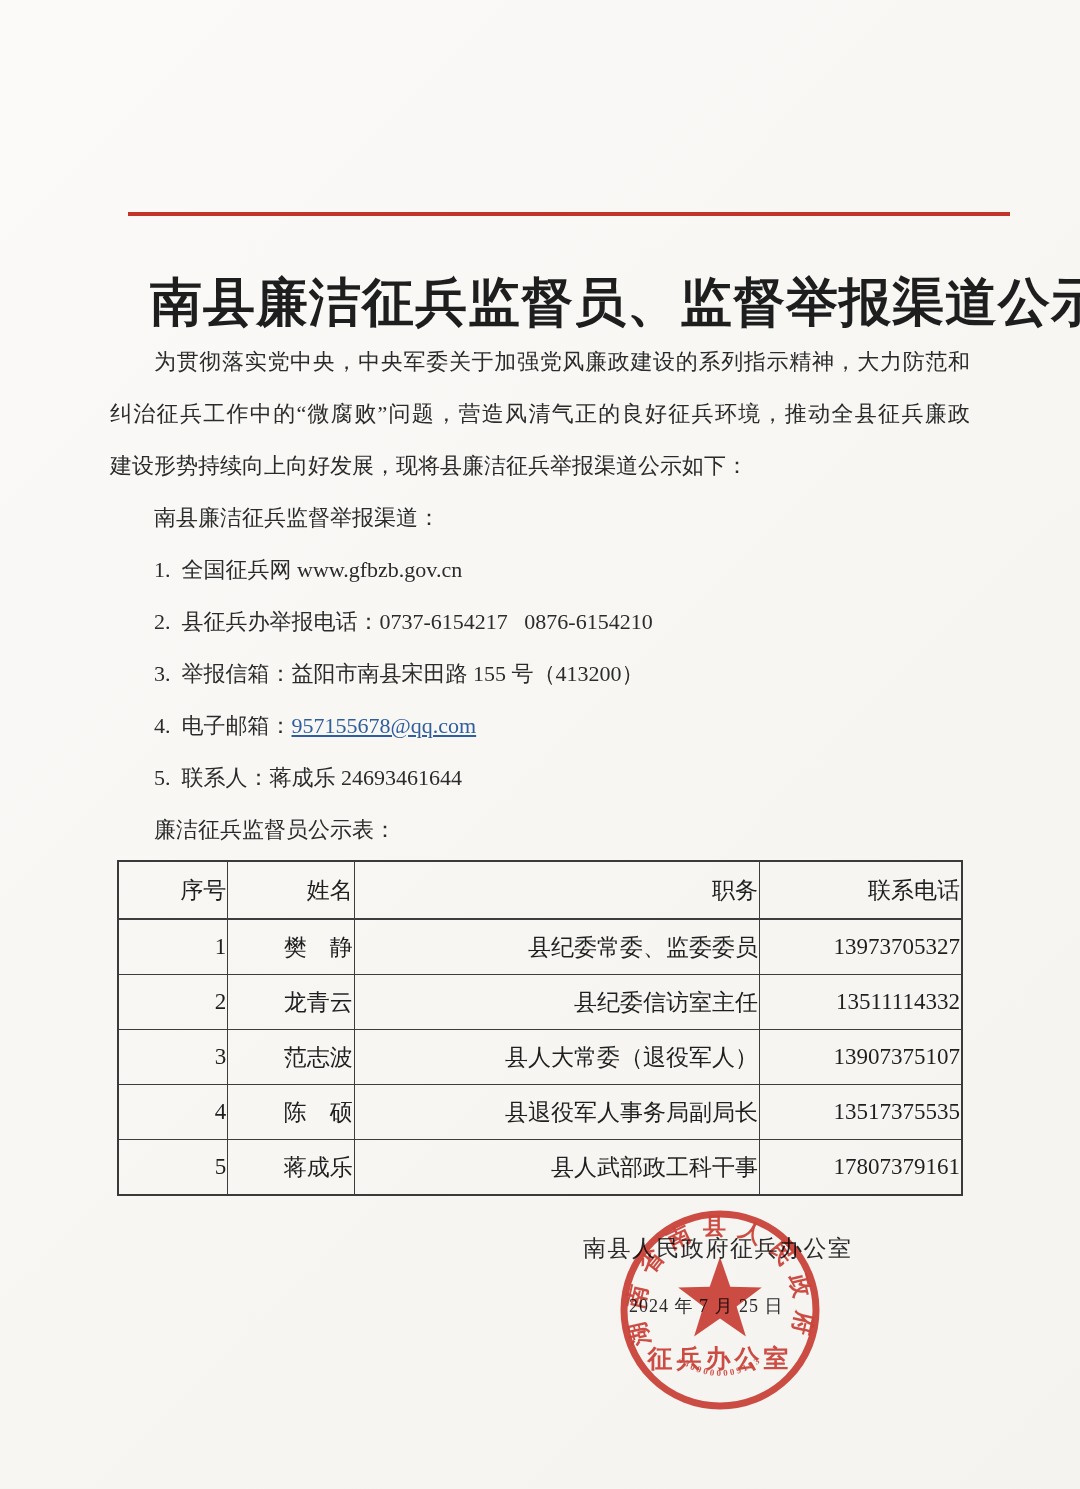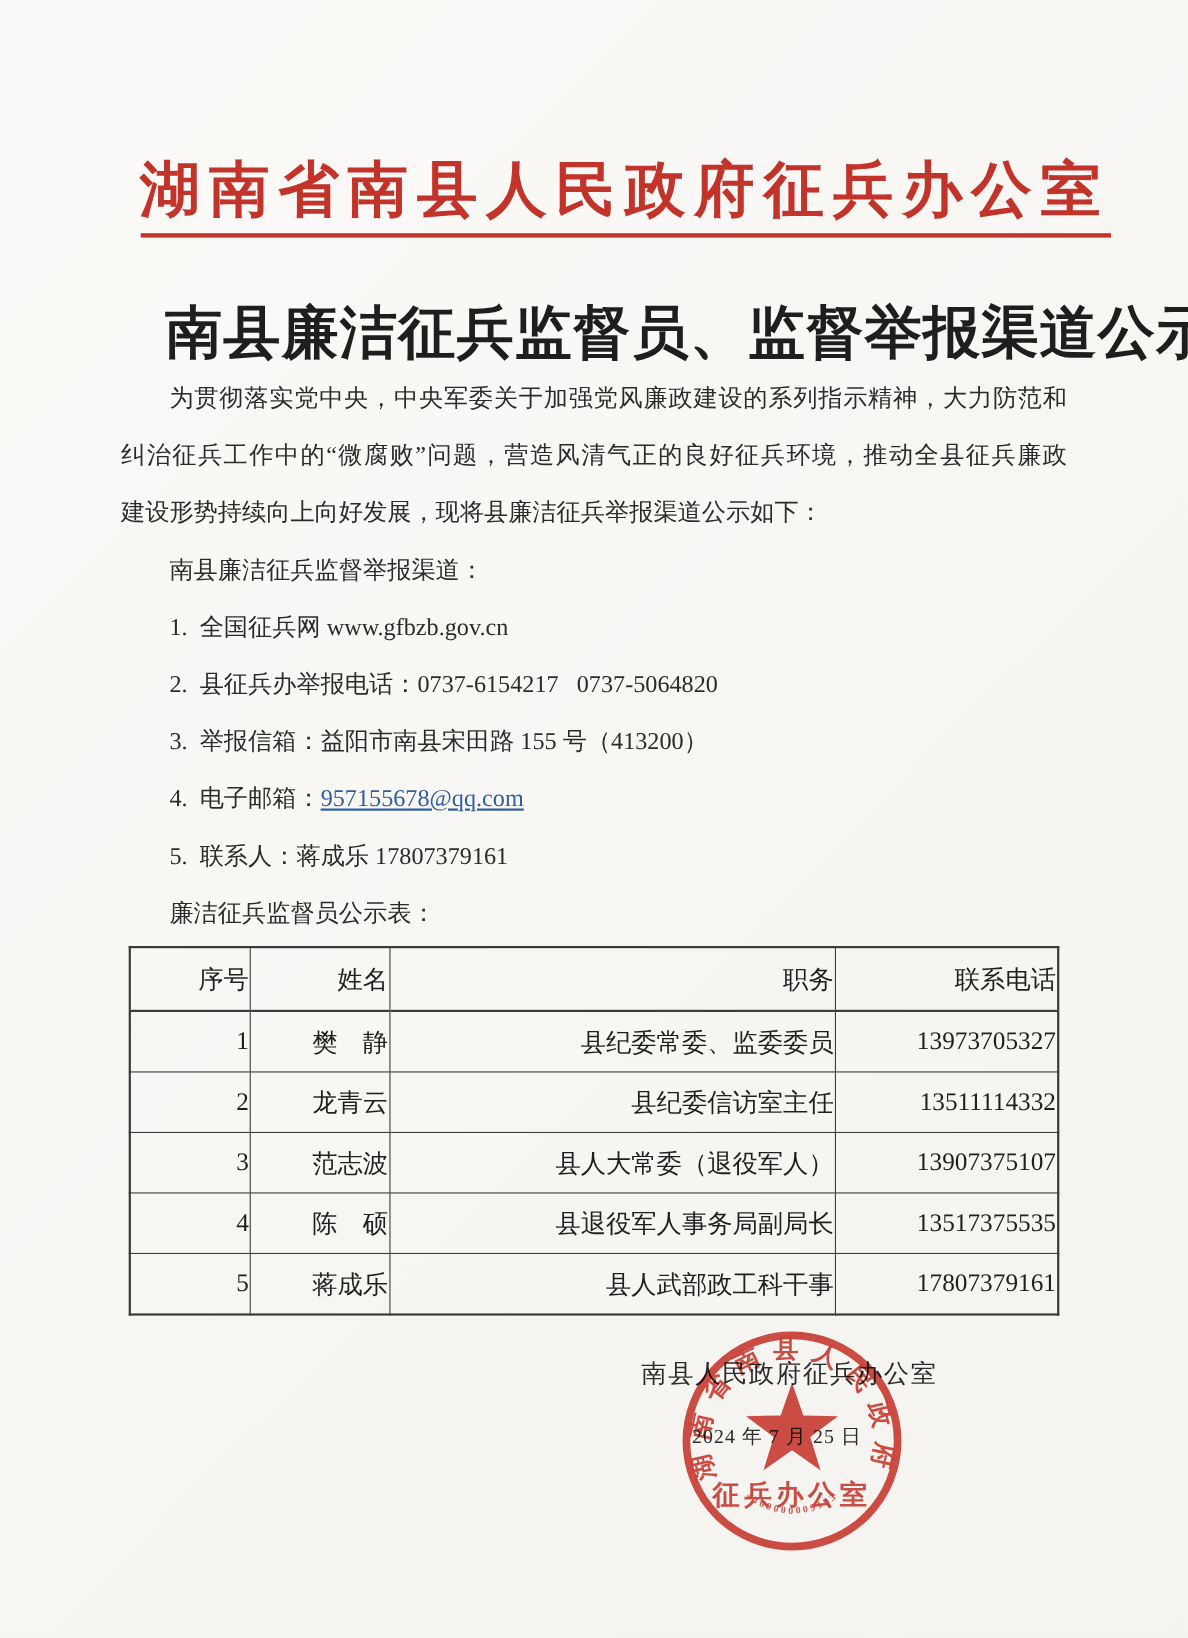--- a/index.html
+++ b/index.html
@@ -56,37 +56,36 @@
     position:absolute; left:616px; top:1206px; width:208px; height:208px;
     mix-blend-mode:multiply; opacity:0.92; filter:blur(0.3px);
   }
   .seal text { font-family:"Liberation Serif","DejaVu Serif",serif; }
 </style>
 </head>
 <body>
 
 <div class="page">
 
-  <div class="org-title">湖南省南县人民政府征兵办公室</div>
   <div class="red-rule"></div>
 
   <div class="doc-title">南县廉洁征兵监督员、监督举报渠道公示</div>
 
   <div class="body-block">
     <div class="para-line first">为贯彻落实党中央，中央军委关于加强党风廉政建设的系列指示精神，大力防范和</div>
     <div class="para-line">纠治征兵工作中的“微腐败”问题，营造风清气正的良好征兵环境，推动全县征兵廉政</div>
     <div class="para-line last">建设形势持续向上向好发展，现将县廉洁征兵举报渠道公示如下：</div>
 
     <div class="doc-line">南县廉洁征兵监督举报渠道：</div>
 
     <div class="doc-line">1.  全国征兵网 www.gfbzb.gov.cn</div>
-    <div class="doc-line">2.  县征兵办举报电话：0737-6154217   0737-5064820</div>
+    <div class="doc-line">2.  县征兵办举报电话：0737-6154217   0876-6154210</div>
     <div class="doc-line">3.  举报信箱：益阳市南县宋田路 155 号（413200）</div>
     <div class="doc-line"><span>4.  电子邮箱：</span><a class="email-link">957155678@qq.com</a></div>
-    <div class="doc-line">5.  联系人：蒋成乐 17807379161</div>
+    <div class="doc-line">5.  联系人：蒋成乐 24693461644</div>
 
     <div class="doc-line">廉洁征兵监督员公示表：</div>
   </div>
 
   <div class="table-wrap">
     <table class="supervisors">
       <colgroup>
           <col class="c1">
           <col class="c2">
           <col class="c3">

